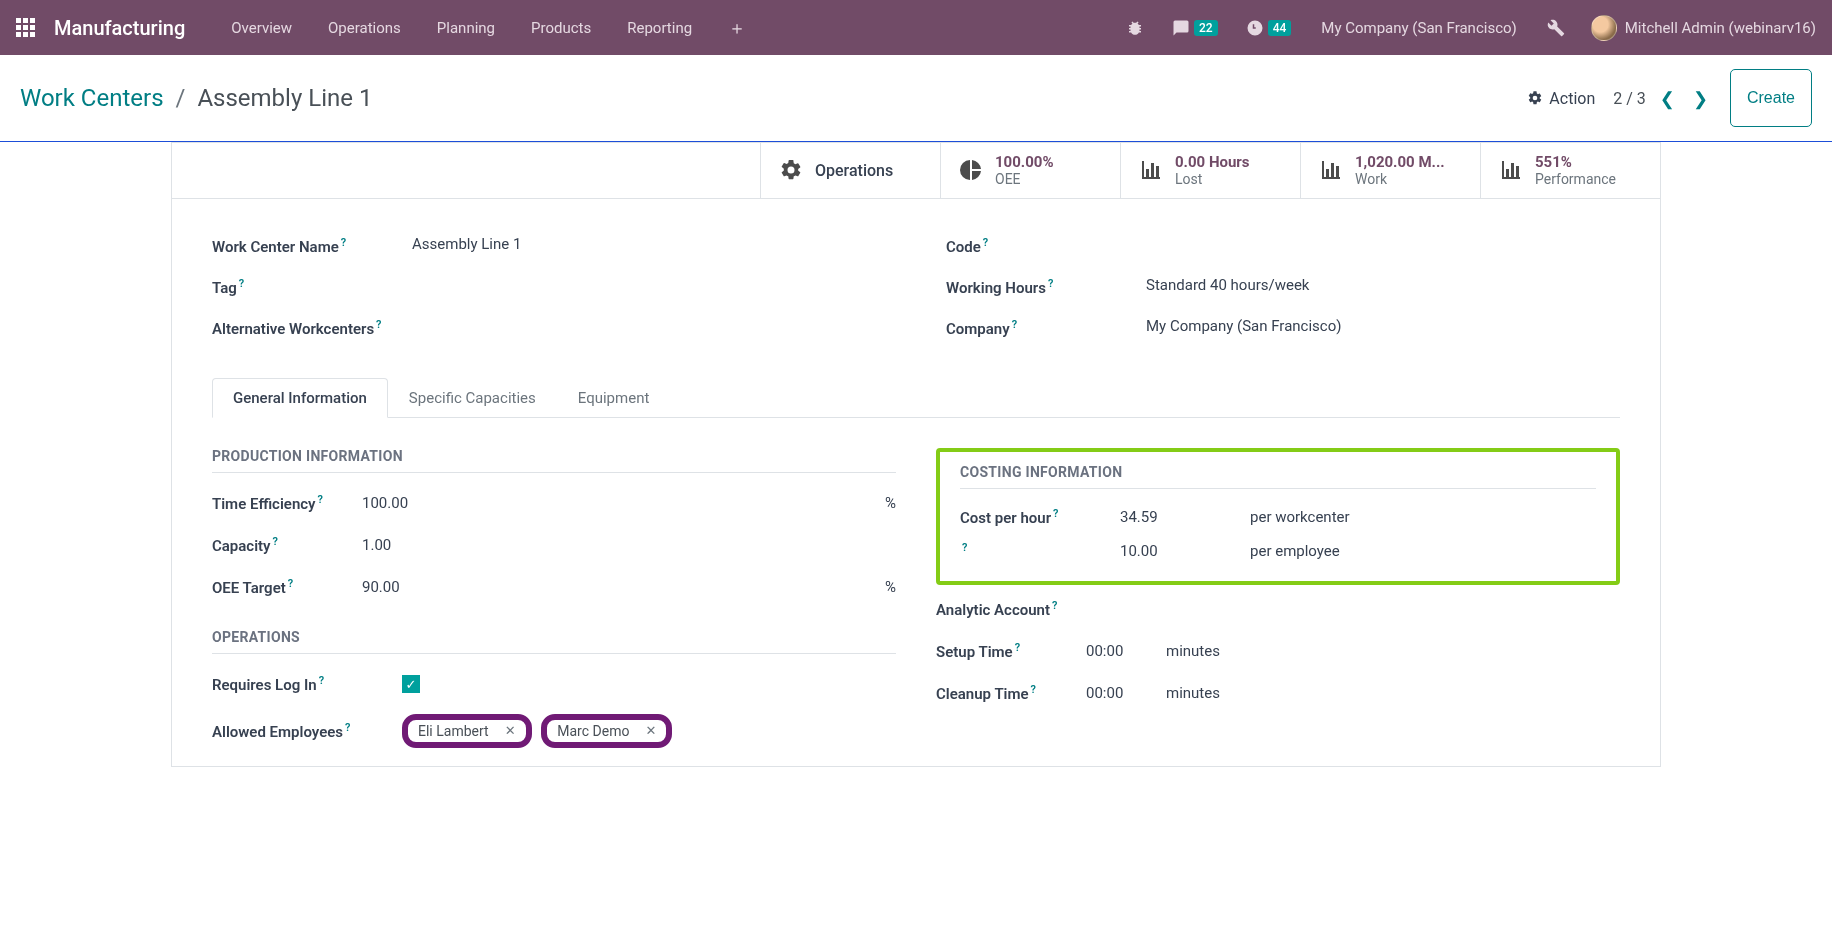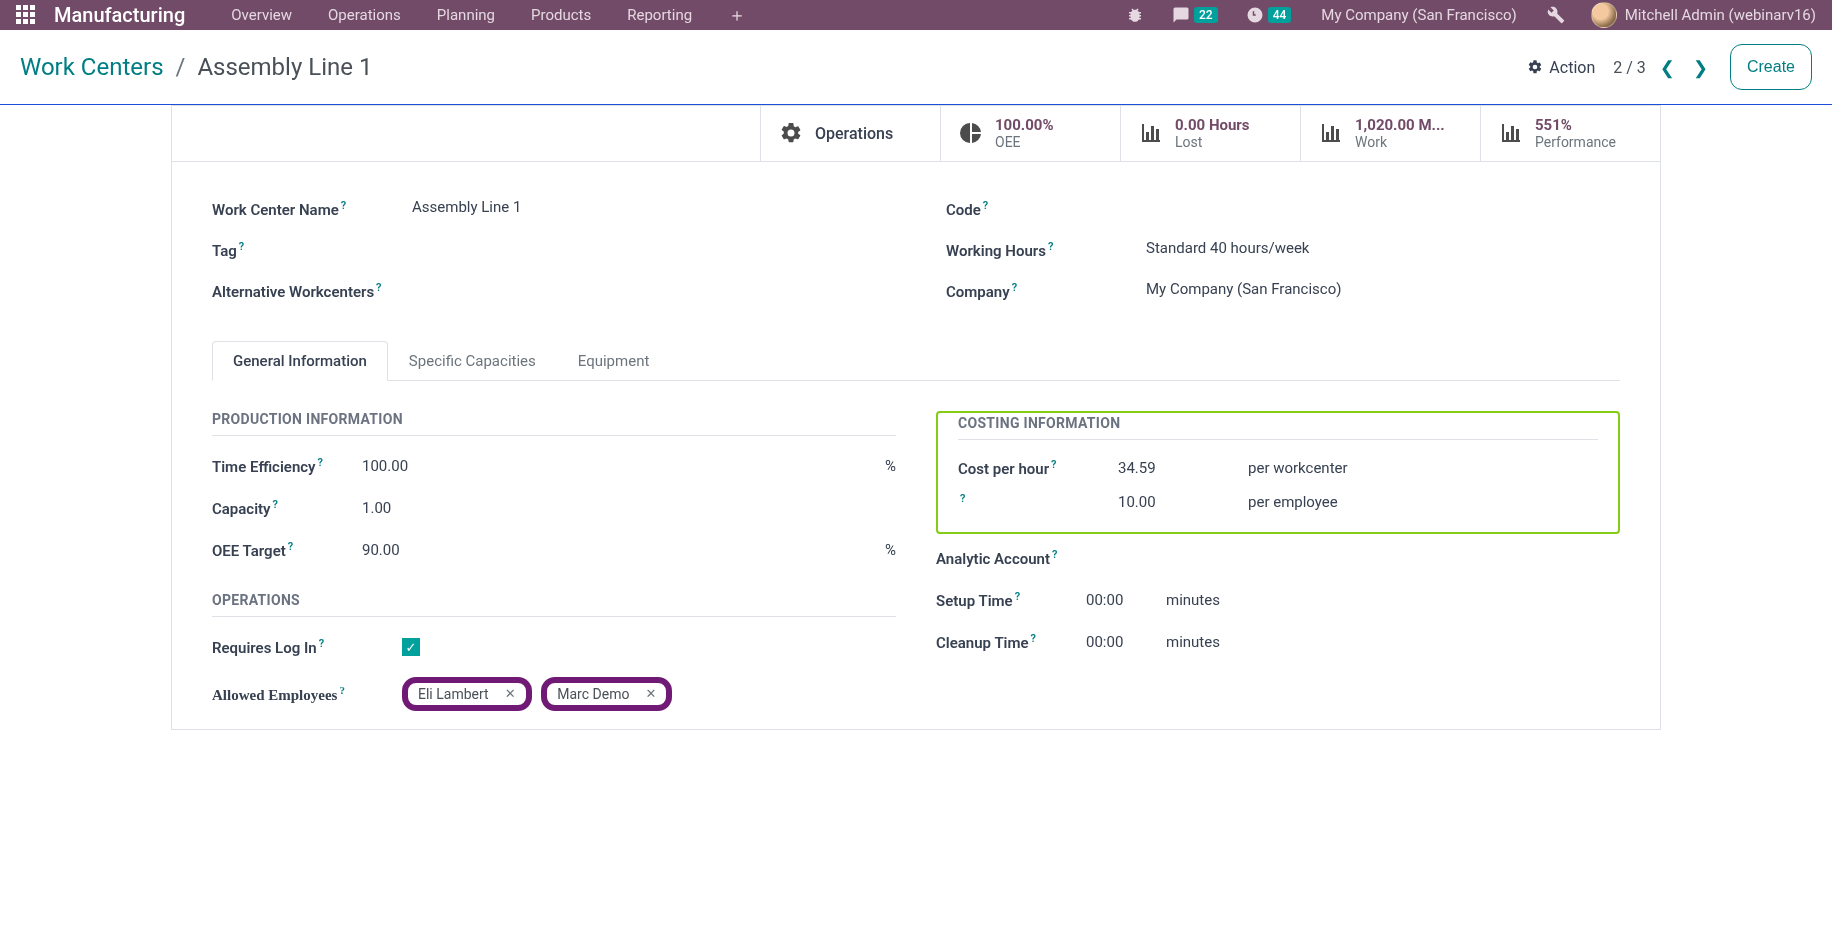--- a/index.html
+++ b/index.html
@@ -8,21 +8,21 @@
     font-size: 14px;
     color: #374151;
     background: #fff;
     width: 1832px;
   }
 
   
   .topnav {
     background: #714B67;
     color: #fff;
-    height: 30px;
+    height: 55px;
     display: flex;
     align-items: center;
     padding: 0 16px;
     gap: 8px;
   }
   .apps-icon {
     width: 20px; height: 20px;
     display: grid;
     grid-template-columns: repeat(3, 5px);
     grid-template-rows: repeat(3, 5px);
@@ -85,23 +85,23 @@
   .breadcrumb .current { color: #495057; }
   .cp-right { display: flex; align-items: center; gap: 18px; }
   .action-btn { display: flex; align-items: center; gap: 6px; font-size: 16px; color: #374151; cursor: pointer; }
   .action-btn svg { width: 16px; height: 16px; fill: #374151; }
   .pager { display:flex; align-items:center; gap: 10px; font-size: 16px; color:#495057;}
   .pager-arrow { color: #017E84; cursor: pointer; font-size: 18px; padding: 0 4px; user-select:none;}
   .create-btn {
     border: 1px solid #017E84;
     color: #017E84;
     background: #fff;
-    padding: 13px 16px;
+    padding: 19px 16px;
     font-size: 16px;
-    border-radius: 12px;
+    border-radius: 5px;
     cursor: pointer;
   }
 
   
   .form-sheet {
     max-width: 1490px;
     margin: 0 auto;
     border: 1px solid #dee2e6;
     background: #fff;
     margin-top: 0;
@@ -182,22 +182,22 @@
     border-bottom: 1px solid #dee2e6;
     padding-bottom: 8px;
     margin-bottom: 18px;
   }
   .inner-row { display: flex; align-items: center; margin-bottom: 18px; min-height:24px;}
   .inner-label { width: 150px; font-weight: 600; font-size: 15px; color:#374151;}
   .inner-label sup { color: #017E84; font-size: 11px; margin-left: 2px; cursor:help;}
   .inner-value { color: #374151; font-size: 15px; flex:1;}
   .inner-suffix { color: #374151; font-size:15px; width: 30px; text-align:right;}
   .highlight-box {
-    border: 2px solid #84cc16;
-    padding: 2px 20px 6px 20px;
+    border: 4px solid #84cc16;
+    padding: 12px 20px 6px 20px;
     margin-bottom: 12px;
     border-radius: 4px;
   }
   .cost-row { display: grid; grid-template-columns: 160px 130px 1fr; align-items:center; margin-bottom:14px;}
   .cost-row .inner-label { width:auto;}
   .checkbox {
     width: 18px; height: 18px;
     background: #00A09D;
     display: inline-flex;
     align-items: center;
@@ -402,21 +402,21 @@
 
       <div class="section" style="margin-top:30px;">
         <h3>OPERATIONS</h3>
         <div class="inner-row">
           <div class="inner-label" style="width:190px;"><span>Requires Log In</span><sup>?</sup></div>
           <div class="inner-value">
             <span class="checkbox">✓</span>
           </div>
         </div>
         <div class="inner-row">
-          <div class="inner-label" style="width:190px;font-family:Liberation Serif, serif;"><span>Allowed Employees</span><sup>?</sup></div>
+          <div class="inner-label" style="width:190px;"><span>Allowed Employees</span><sup>?</sup></div>
           <div class="inner-value">
             <span class="tag-chip">
                   <span>Eli Lambert</span>
                   <span class="x">✕</span>
                 </span>
             <span class="tag-chip">
                   <span>Marc Demo</span>
                   <span class="x">✕</span>
                 </span>
           </div>

